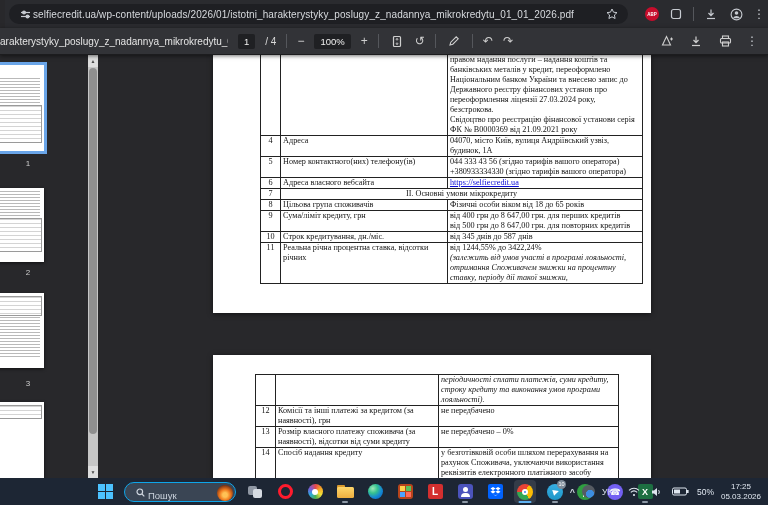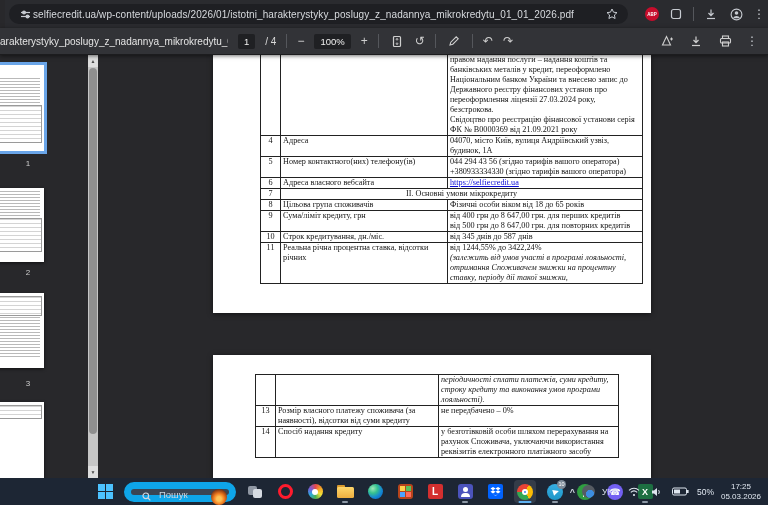--- a/index.html
+++ b/index.html
@@ -79,21 +79,21 @@
     display:flex; align-items:center; gap:8px; }
   .app { width:22px; height:23px; position:relative; display:flex;
     align-items:center; justify-content:center; flex:0 0 auto; border-radius:4px; }
   .app.active { background:rgba(255,255,255,.10); }
   .ind { position:absolute; bottom:0px; left:50%; transform:translateX(-50%);
     width:6px; height:2px; border-radius:1px; background:#8d98a5; }
   .ind.blue { width:13px; background:#5fb2f2; }
   .winlogo { display:grid; grid-template-columns:7px 7px; grid-template-rows:7px 7px; gap:1px; }
   .winlogo i { background:#4cc2ff; }
   .search { width:112px; height:20px; border-radius:10px; background:#3a4554;
-    border:7px solid #0ea5e9; display:flex; align-items:flex-start; gap:5px; padding:0 2px 0 7px; }
+    border:1px solid #0ea5e9; display:flex; align-items:flex-end; padding:0 2px 0 7px; }
   .search .ph { font-size:9.5px; color:#ccd4de; flex:1; }
   .s-img { width:16px; height:16px; border-radius:50%;
     background:radial-gradient(circle at 50% 62%, #ffc155 0 18%, #f07a1e 42%, #8a3c16 70%, #2a1810 95%); }
   .tview { position:relative; width:14px; height:12px; }
   .tview i { position:absolute; width:9px; height:9px; border-radius:2px; }
   .tview i:first-child { left:0; top:0; background:#8f97a3; }
   .tview i:last-child  { right:0; bottom:0; background:#d6dbe2; }
   .opera { width:15px; height:15px; border-radius:50%; border:3.5px solid #ff1b2d; }
   .photos { width:15px; height:15px; border-radius:50%;
     background:conic-gradient(#e5484d, #f5a524 60deg, #f3e13a 120deg, #4cb052 180deg, #2aa9e0 240deg, #7b5bd6 300deg, #e5484d); position:relative; }
@@ -293,21 +293,21 @@
 Свідоцтво про реєстрацію фінансової установи серія ФК № В0000369 від 21.09.2021 року</td>
           </tr>
           <tr>
             <td class="n">4</td>
             <td class="l">Адреса</td>
             <td class="v">04070, місто Київ, вулиця Андріївський узвіз, будинок, 1А</td>
           </tr>
           <tr>
             <td class="n">5</td>
             <td class="l">Номер контактного(них) телефону(ів)</td>
-            <td class="v pre">044 294 43 56 (згідно тарифів вашого оператора)
+            <td class="v pre">044 333 43 56 (згідно тарифів вашого оператора)
 +380933334330 (згідно тарифів вашого оператора)</td>
           </tr>
           <tr>
             <td class="n">6</td>
             <td class="l">Адреса власного вебсайта</td>
             <td class="v"><a class="doclink" href="#">https://selfiecredit.ua</a></td>
           </tr>
           <tr>
             <td class="n">7</td>
             <td class="sec" colspan="2">ІІ. Основні умови мікрокредиту</td>
@@ -340,20 +340,25 @@
           </table>
       </div>
 
       <div class="page" id="page2">
         <table class="doc" id="t2">
           <tbody>
               <tr>
             <td class="n"></td>
                 <td class="l"></td>
             <td class="v it">періодичності сплати платежів, суми кредиту, строку кредиту та виконання умов програми лояльності).</td>
+          </tr>
+          <tr>
+            <td class="n">12</td>
+            <td class="l">Комісії та інші платежі за кредитом (за наявності), грн</td>
+            <td class="v">не передбачено</td>
           </tr>
           <tr>
             <td class="n">13</td>
             <td class="l">Розмір власного платежу споживача (за наявності), відсотки від суми кредиту</td>
             <td class="v">не передбачено – 0%</td>
           </tr>
           <tr>
             <td class="n">14</td>
             <td class="l">Спосіб надання кредиту</td>
             <td class="v">у безготівковій особи шляхом перерахування на рахунок Споживача, уключаючи використання реквізитів електронного платіжного засобу</td>

